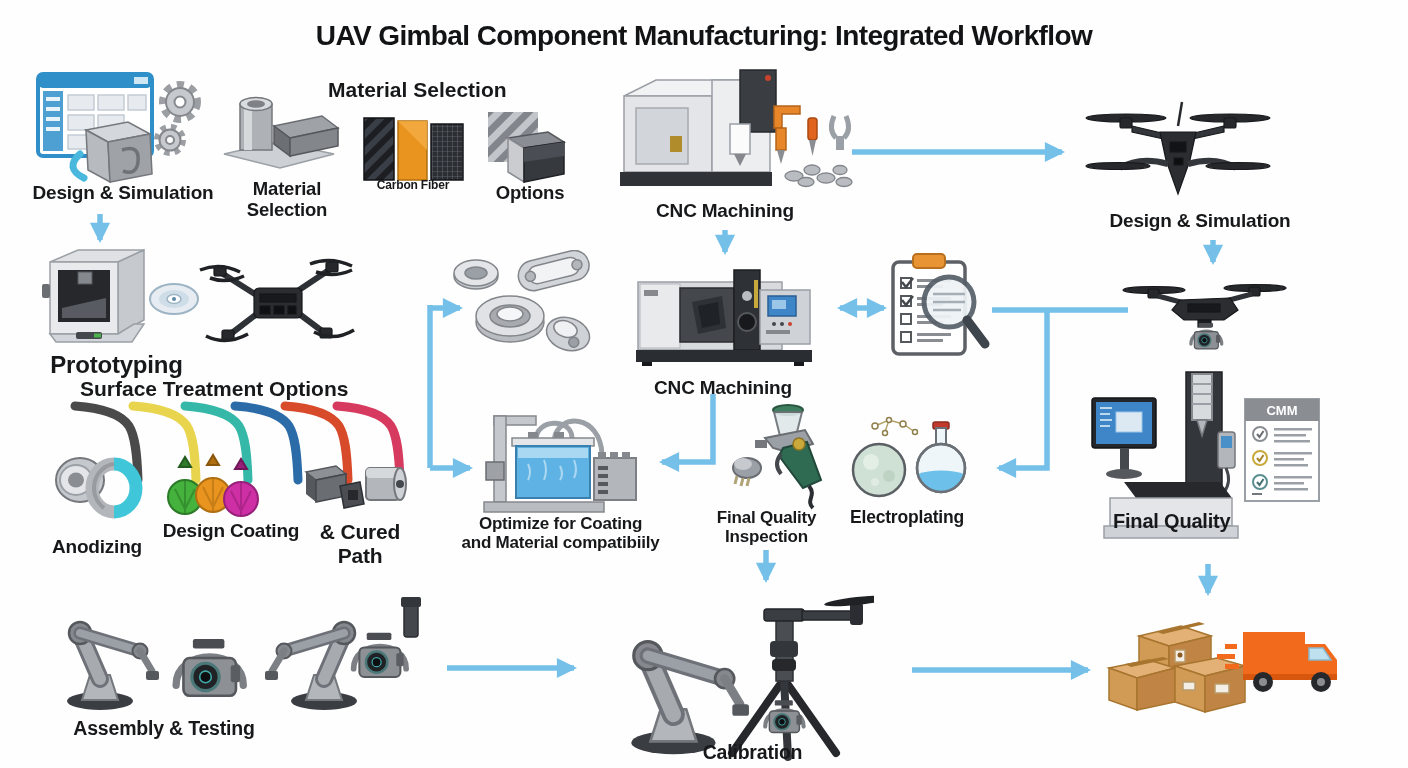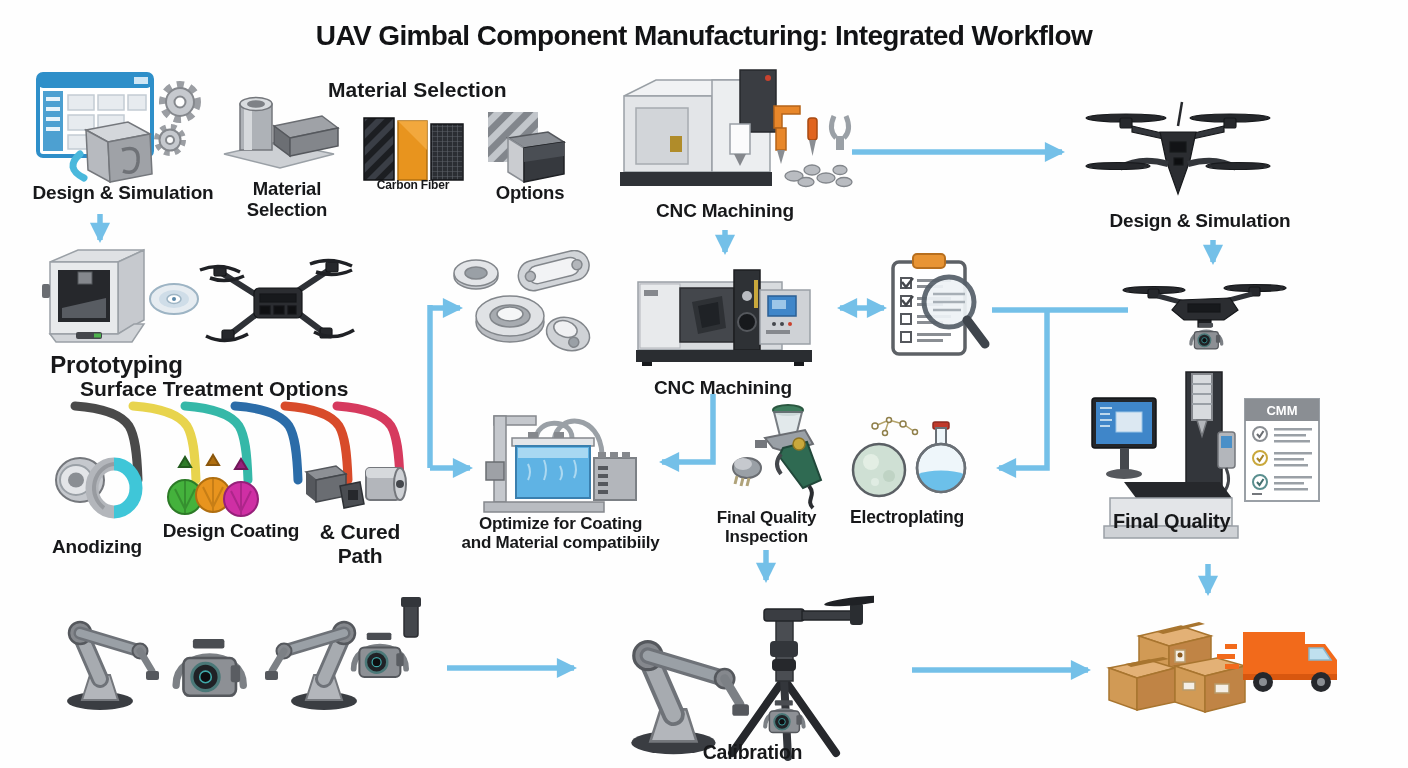--- a/index.html
+++ b/index.html
@@ -539,15 +539,16 @@
     <div>and Material compatibiily</div>
   </div>
   <div class="lbl" style="left:704px;top:508px;width:125px;font-size:17px;">
     <div>Final Quality</div>
     <div>Inspection</div>
   </div>
   <div class="lbl" style="left:838px;top:508px;width:138px;font-size:17.5px;">Electroplating</div>
   <div class="lbl" style="left:1113px;top:510px;width:215px;font-size:20px;text-align:left;line-height:1.18;">
     <div>Final Quality</div>
   </div>
+  <div class="lbl" style="left:58px;top:718px;width:212px;font-size:19.5px;">Assembly &amp; Testing</div>
   <div class="lbl" style="left:680px;top:742px;width:145px;font-size:19.5px;">Calibration</div>
 
 </div>
 
 </body></html>

